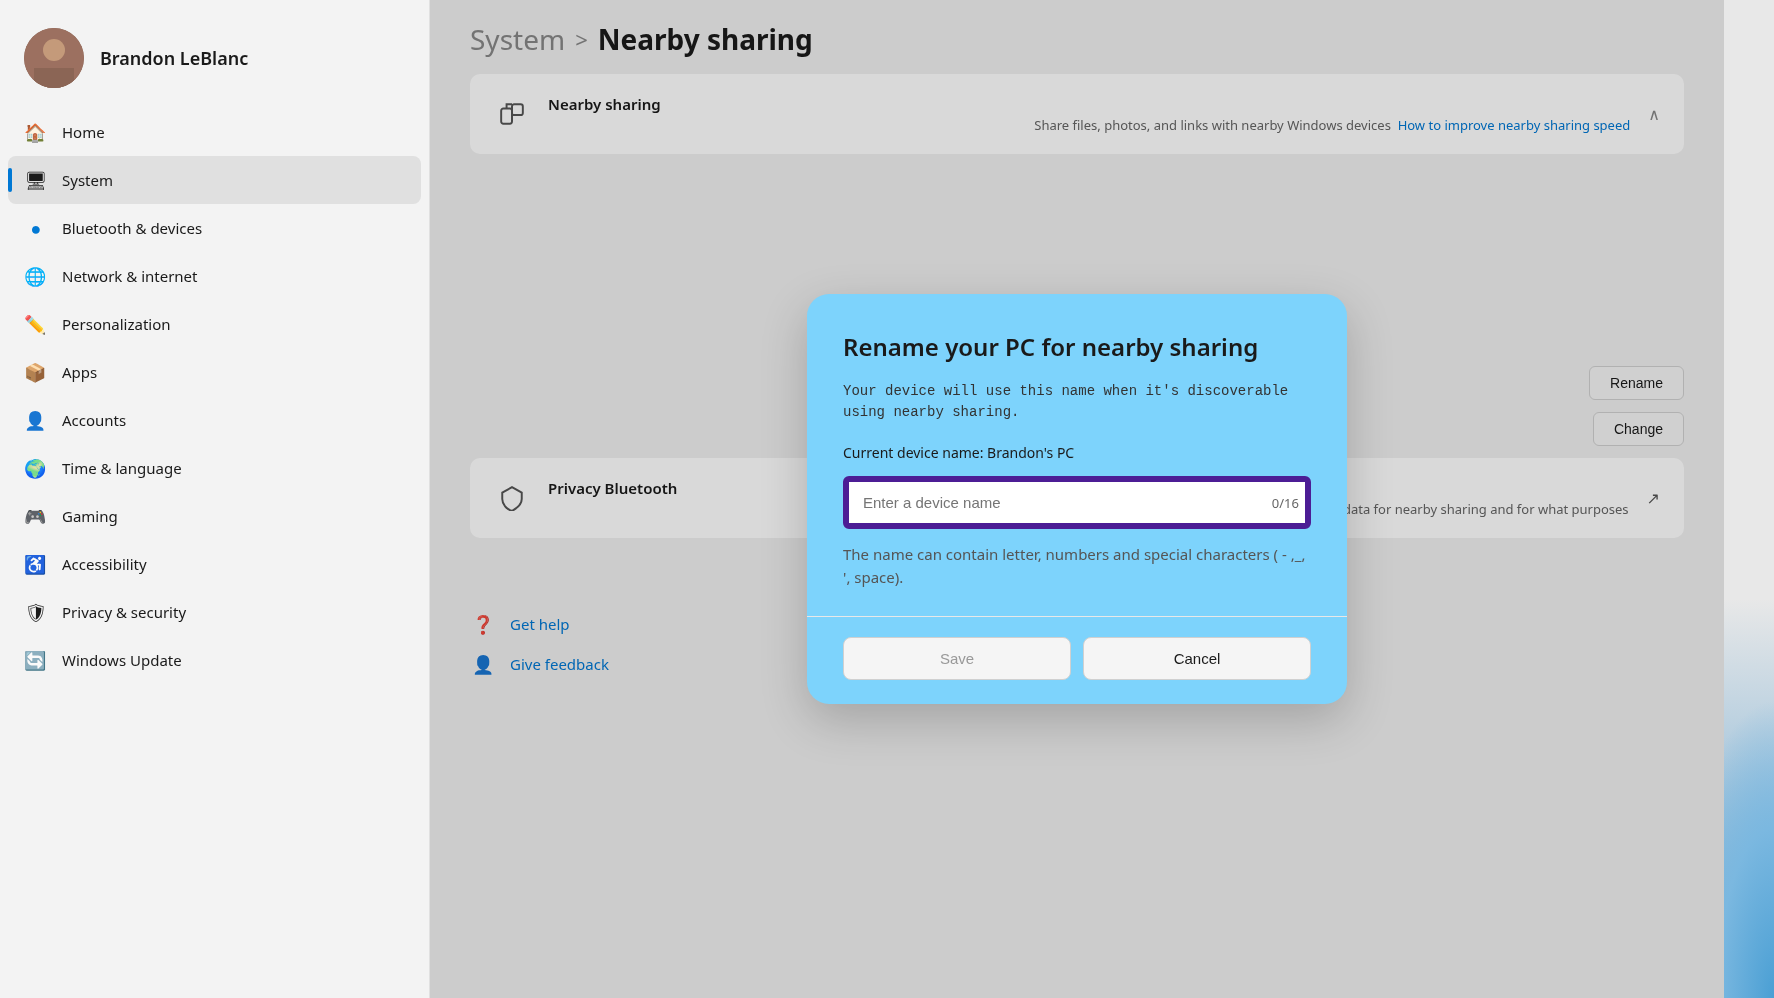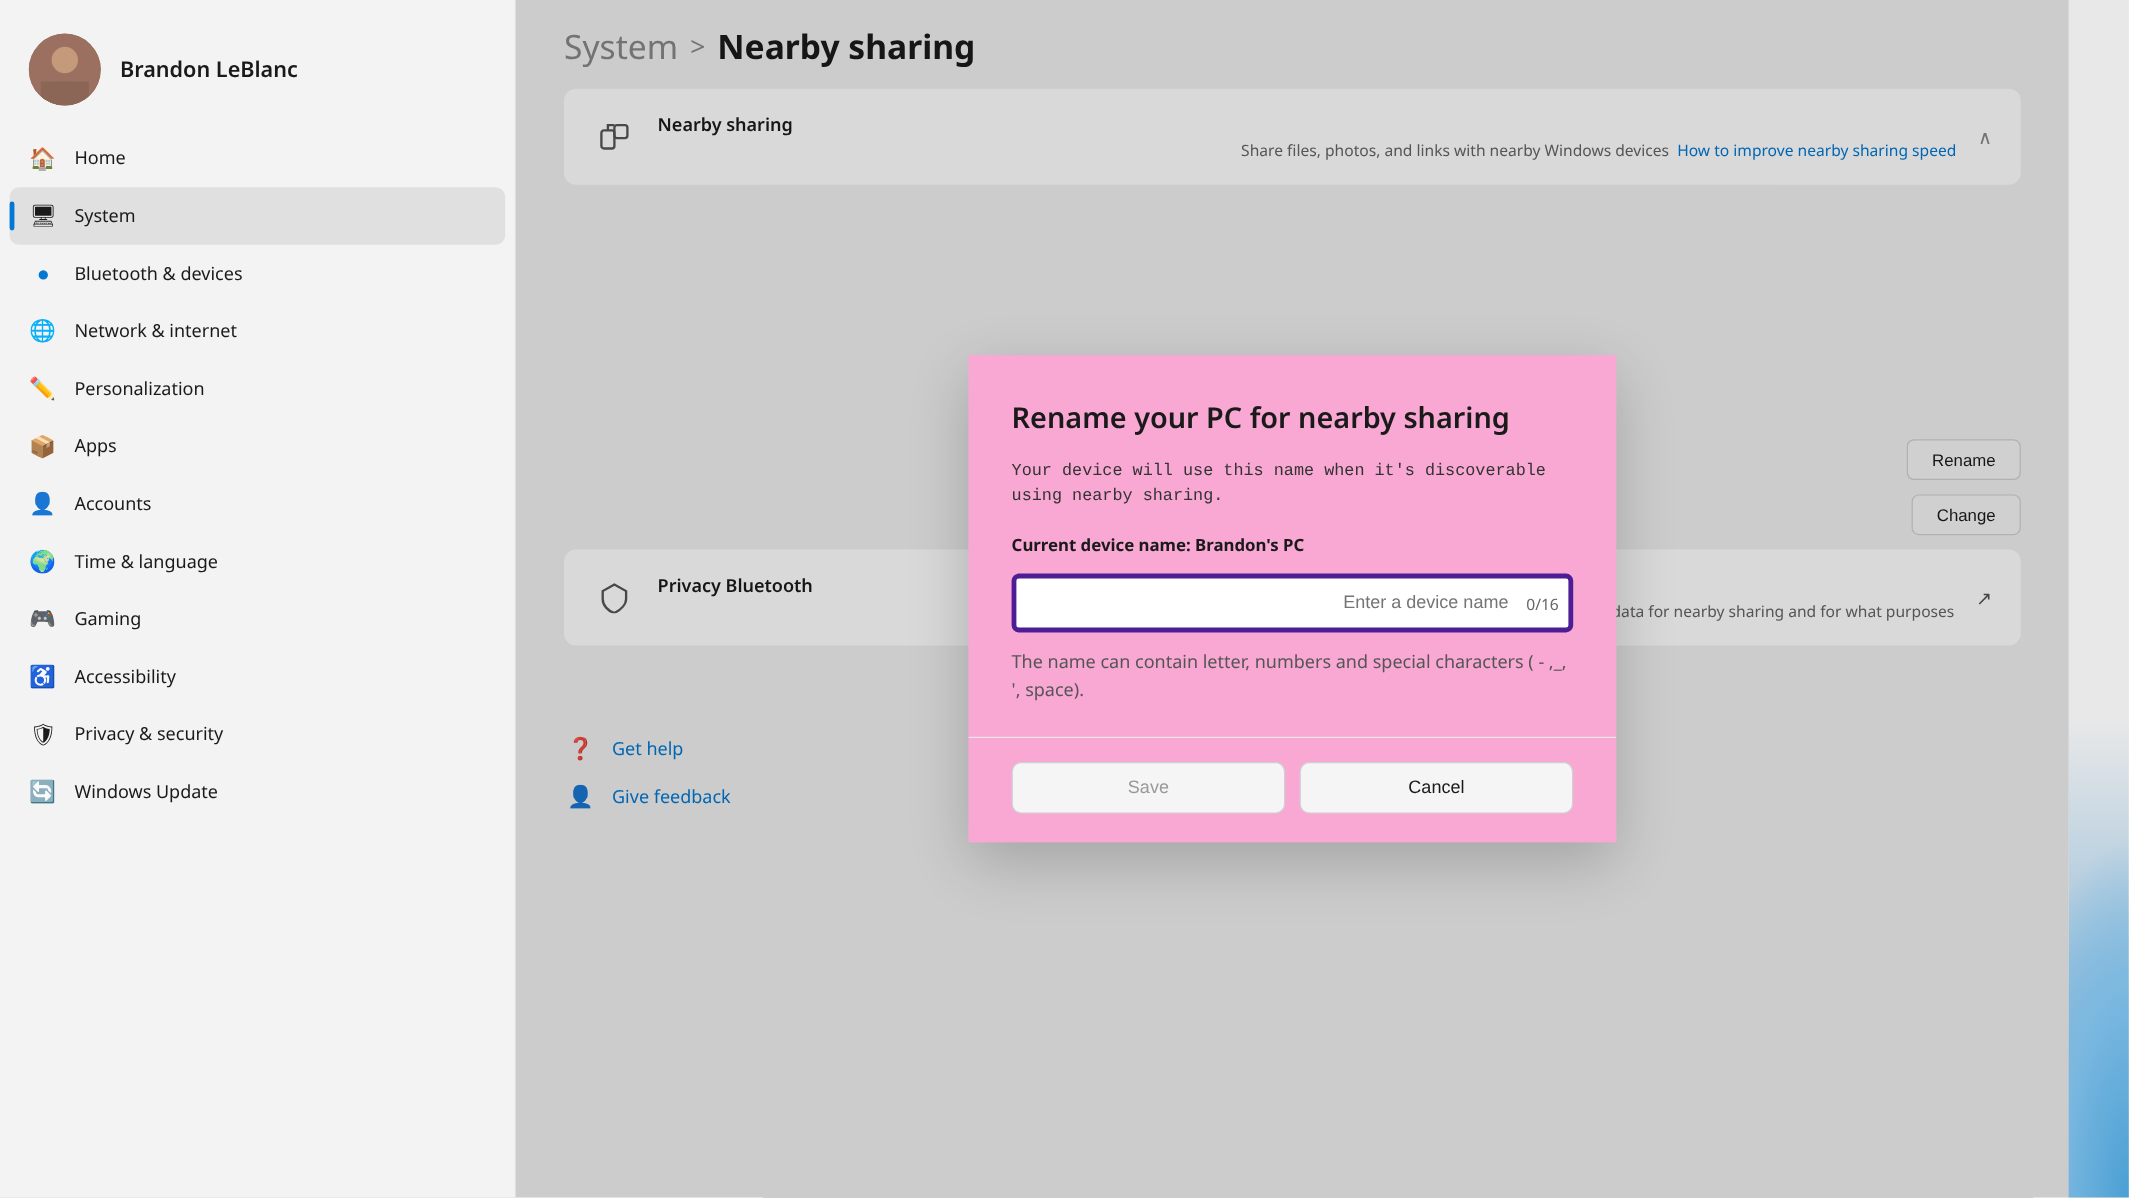--- a/index.html
+++ b/index.html
@@ -272,22 +272,22 @@
       position: absolute;
       inset: 0;
       background: rgba(0,0,0,0.15);
       display: flex;
       align-items: center;
       justify-content: center;
       z-index: 100;
     }
 
     .modal {
-      background: #f9a8d4;
-      border-radius: 0;
+      background: #7dd3fc;
+      border-radius: 22px;
       width: 540px;
       padding: 0;
       box-shadow: 0 16px 48px rgba(0,0,0,0.2);
       overflow: hidden;
     }
 
     .modal-body {
       padding: 36px 36px 0 36px;
     }
 
@@ -303,37 +303,35 @@
       color: #333;
       margin-bottom: 20px;
       line-height: 1.5;
       font-family: Liberation Mono, monospace;
     }
 
     .modal-device-name {
       font-size: 14px;
       color: #1a1a1a;
       margin-bottom: 14px;
-      font-weight: bold;
     }
 
     .modal-input-wrap {
       position: relative;
       margin-bottom: 14px;
     }
 
     .modal-input {
       width: 100%;
       padding: 12px 50px 12px 14px;
-      border: 4px solid #4c1d95;
+      border: 6px solid #4c1d95;
       border-radius: 6px;
       font-size: 15px;
       outline: none;
       color: #1a1a1a;
-      text-align: right;
     }
 
     .modal-input-count {
       position: absolute;
       right: 12px;
       top: 50%;
       transform: translateY(-50%);
       font-size: 13px;
       color: #666;
     }

